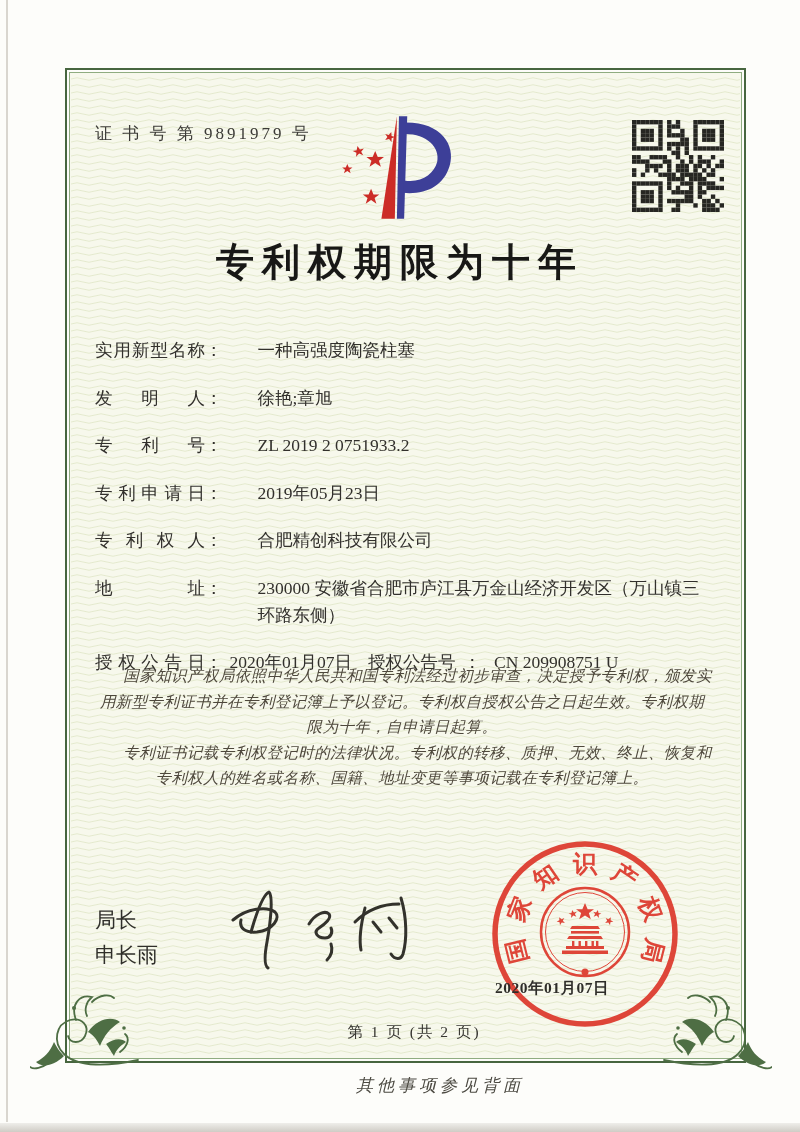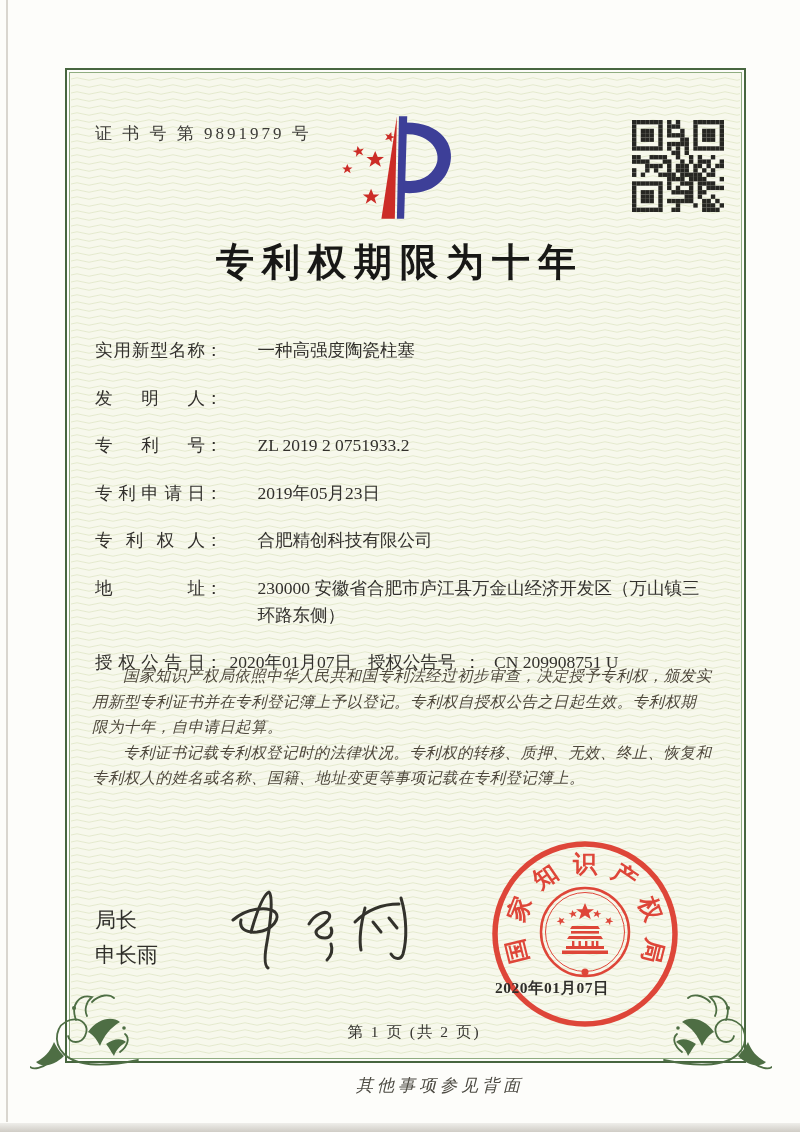--- a/index.html
+++ b/index.html
@@ -22,21 +22,21 @@
   .fields{position:absolute;left:95px;top:337px;width:618px;font-size:17.5px;color:#32302c;}
   .frow{display:flex;line-height:27px;margin-bottom:20.5px;}
   .flabel{display:inline-block;width:110px;text-align:justify;text-align-last:justify;}
   .fcolon{margin-right:7px;}
   .fvalue{flex:1;margin-left:28px;}
   .addr-value{max-width:515px;}
   .grant{display:flex;line-height:27px;}
   .g2{margin-left:16px;display:flex;gap:6px;}
   .g2 .fcolon{margin-left:2px;}
   .body-text{position:absolute;left:92px;top:663px;width:620px;font-size:15.5px;
-        font-style:italic;line-height:25.5px;color:#4e483c;letter-spacing:.4px;}
+        font-style:italic;line-height:25.5px;color:#4e483c;letter-spacing:.4px;text-align:center;}
   .body-text p{margin:0;text-indent:2em;}
   .signer{position:absolute;left:95px;top:903px;font-size:21px;line-height:35px;color:#2f2e2a;}
   .signature{position:absolute;left:213px;top:880px;}
   .seal{position:absolute;left:487px;top:836px;}
   .page-num{position:absolute;left:14px;top:1022px;width:100%;text-align:center;
         font-size:15.5px;letter-spacing:2px;color:#35342f;}
   .back-note{position:absolute;left:0;top:1074px;width:100%;text-align:center;
         font-size:17px;font-style:italic;letter-spacing:4px;color:#4c4a42;padding-left:40px;}
   .flourish{position:absolute;width:110px;height:85px;}
   .flourish-left{left:30px;top:992px;}
@@ -324,20 +324,21 @@
 
   <div class="fields">
     <div class="frow">
       <span class="flabel">实用新型名称</span>
         <span class="fcolon">：</span>
       <span class="fvalue">一种高强度陶瓷柱塞</span>
     </div>
     <div class="frow">
       <span class="flabel">发明人</span>
         <span class="fcolon">：</span>
+      <span class="fvalue">徐艳;章旭</span>
     </div>
     <div class="frow">
       <span class="flabel">专利号</span>
         <span class="fcolon">：</span>
       <span class="fvalue">ZL 2019 2 0751933.2</span>
     </div>
     <div class="frow">
       <span class="flabel">专利申请日</span>
         <span class="fcolon">：</span>
       <span class="fvalue">2019年05月23日</span>

